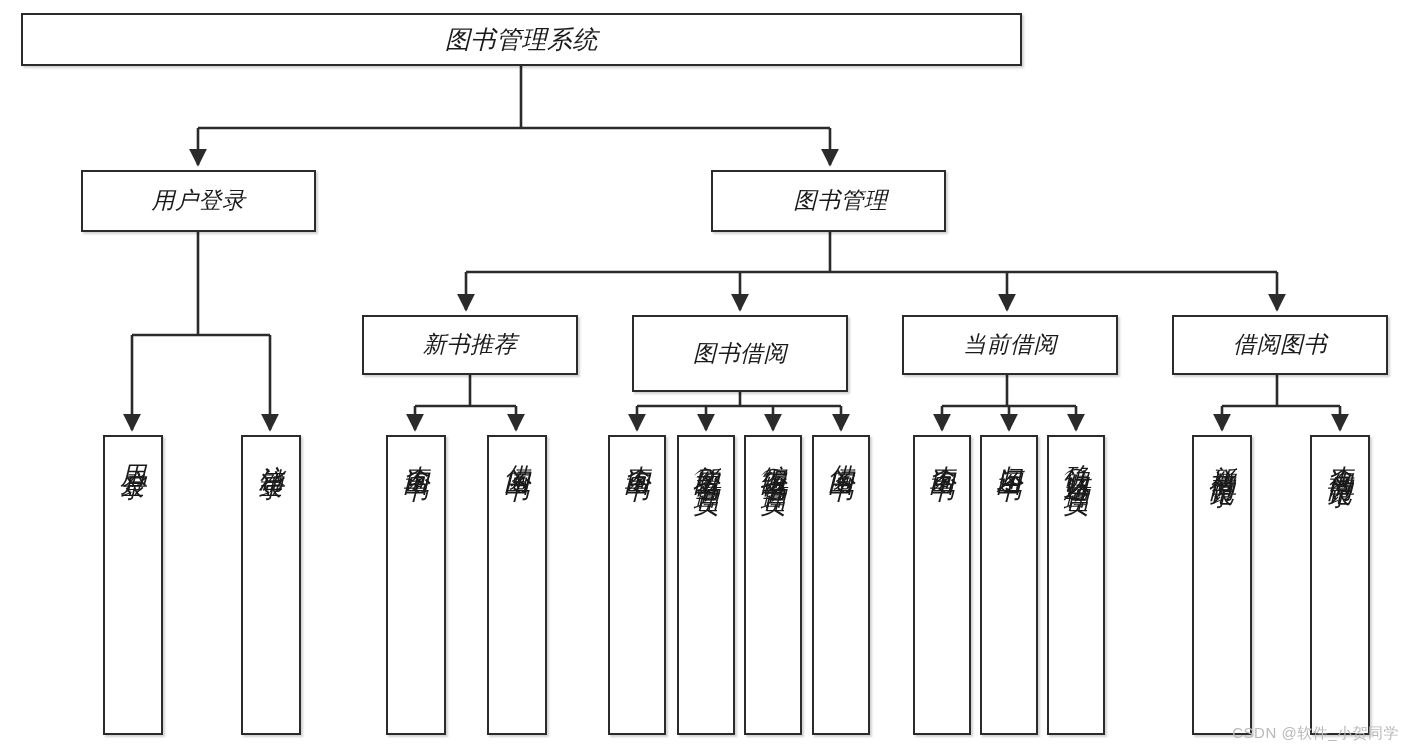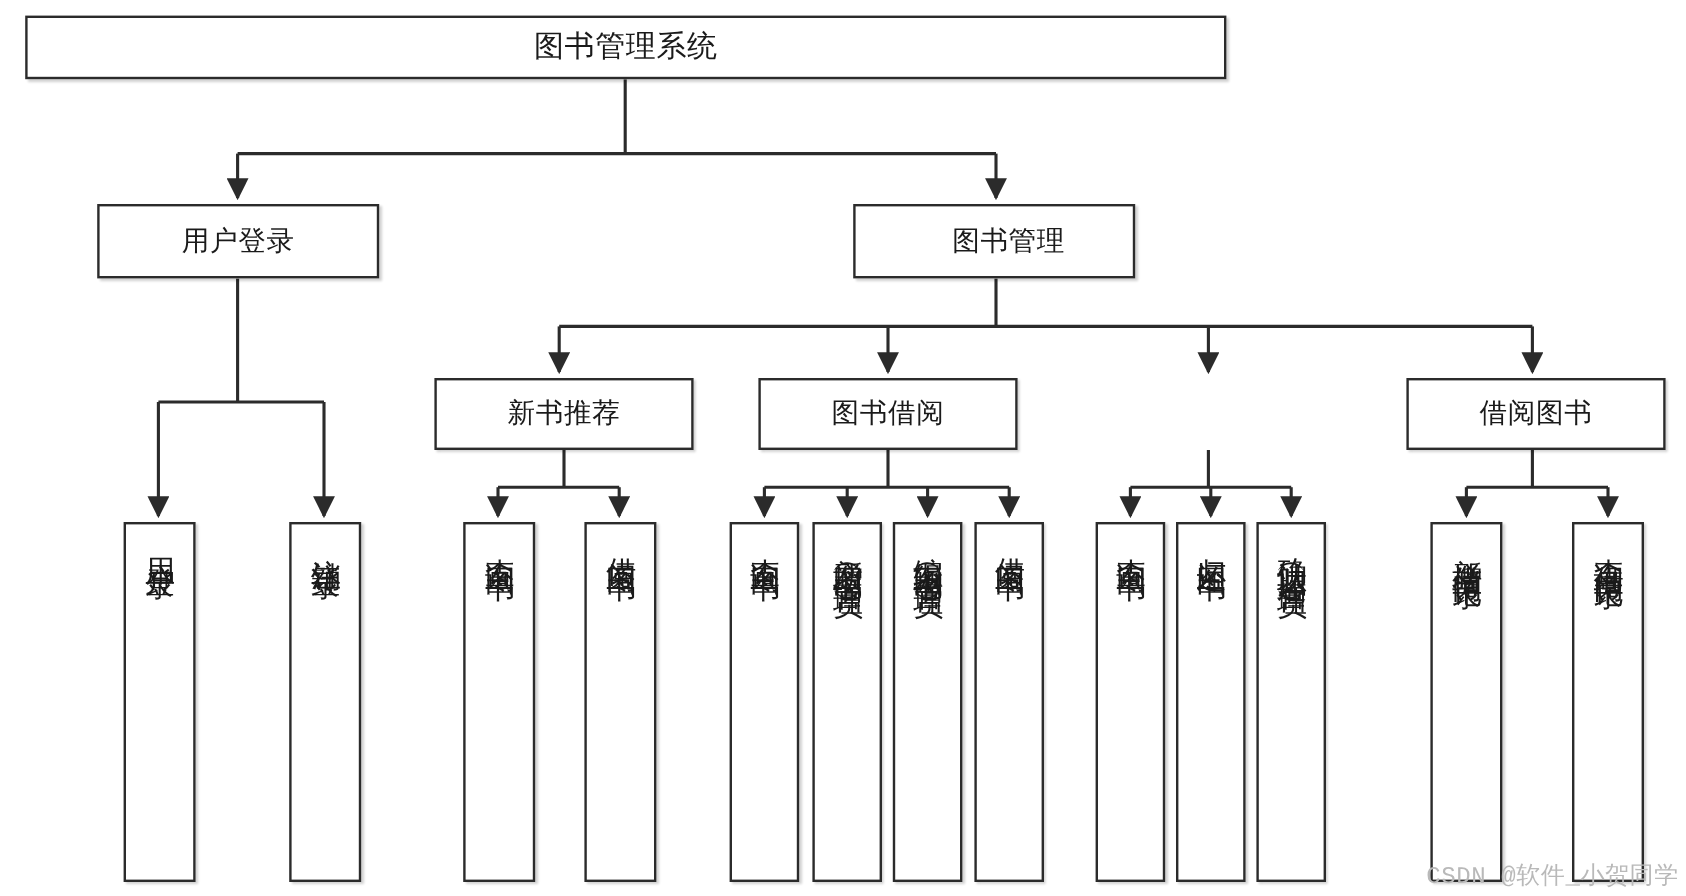--- a/index.html
+++ b/index.html
@@ -24,20 +24,21 @@
     align-items:center;
     justify-content:center;
     color:#1a1a1a;
   }
   .node-label{
     color:#1a1a1a;
     letter-spacing:0.5px;
     line-height:1.18;
     text-align:center;
     white-space:nowrap;
+    font-style:italic;
   }
   .node.root .node-label{font-size:25px;}
   .node.level2 .node-label{font-size:23px;}
   .node.level3 .node-label{font-size:23px;}
 
   .node.leaf{
     align-items:flex-start;
     justify-content:center;
     padding-top:8px;
   }
@@ -47,23 +48,23 @@
     font-size:25px;
     letter-spacing:4px;
     line-height:1.05;
     white-space:normal;
     max-height:284px;
   }
 
   .watermark{
     position:absolute;
     right:6px;bottom:4px;
-    font-size:20px;
+    font-size:15px;
     color:#b9b9b9;
-    font-family:Liberation Mono, monospace;
+    font-family:Liberation Sans, sans-serif;
     letter-spacing:0.5px;
     pointer-events:none;
     white-space:nowrap;
   }
 </style>
 </head>
 <body>
 
 <div id="diagram-root">
 
@@ -124,22 +125,25 @@
   <div class="node level2" style="left:81px;top:170px;width:235px;height:62px;">
     <span class="node-label">用户登录</span>
   </div>
   <div class="node level2" style="left:711px;top:170px;width:235px;height:62px;padding-left:24px;">
     <span class="node-label">图书管理</span>
   </div>
 
   <div class="node level3" style="left:362px;top:315px;width:216px;height:60px;justify-content:center;">
     <span class="node-label">新书推荐</span>
   </div>
-  <div class="node level3" style="left:632px;top:315px;width:216px;height:60px;justify-content:center;">
+  <div class="node level3" style="left:632px;top:315px;width:216px;height:77px;justify-content:center;">
     <span class="node-label">图书借阅</span>
+  </div>
+  <div class="node level3" style="left:902px;top:315px;width:216px;height:60px;">
+    <span class="node-label">当前借阅</span>
   </div>
   <div class="node level3" style="left:1172px;top:315px;width:216px;height:60px;">
     <span class="node-label">借阅图书</span>
   </div>
 
   <div class="node leaf" style="left:103px;top:435px;width:60px;height:300px;">
     <span class="node-label">用户登录</span>
   </div>
   <div class="node leaf" style="left:241px;top:435px;width:60px;height:300px;">
     <span class="node-label">注销登录</span>

